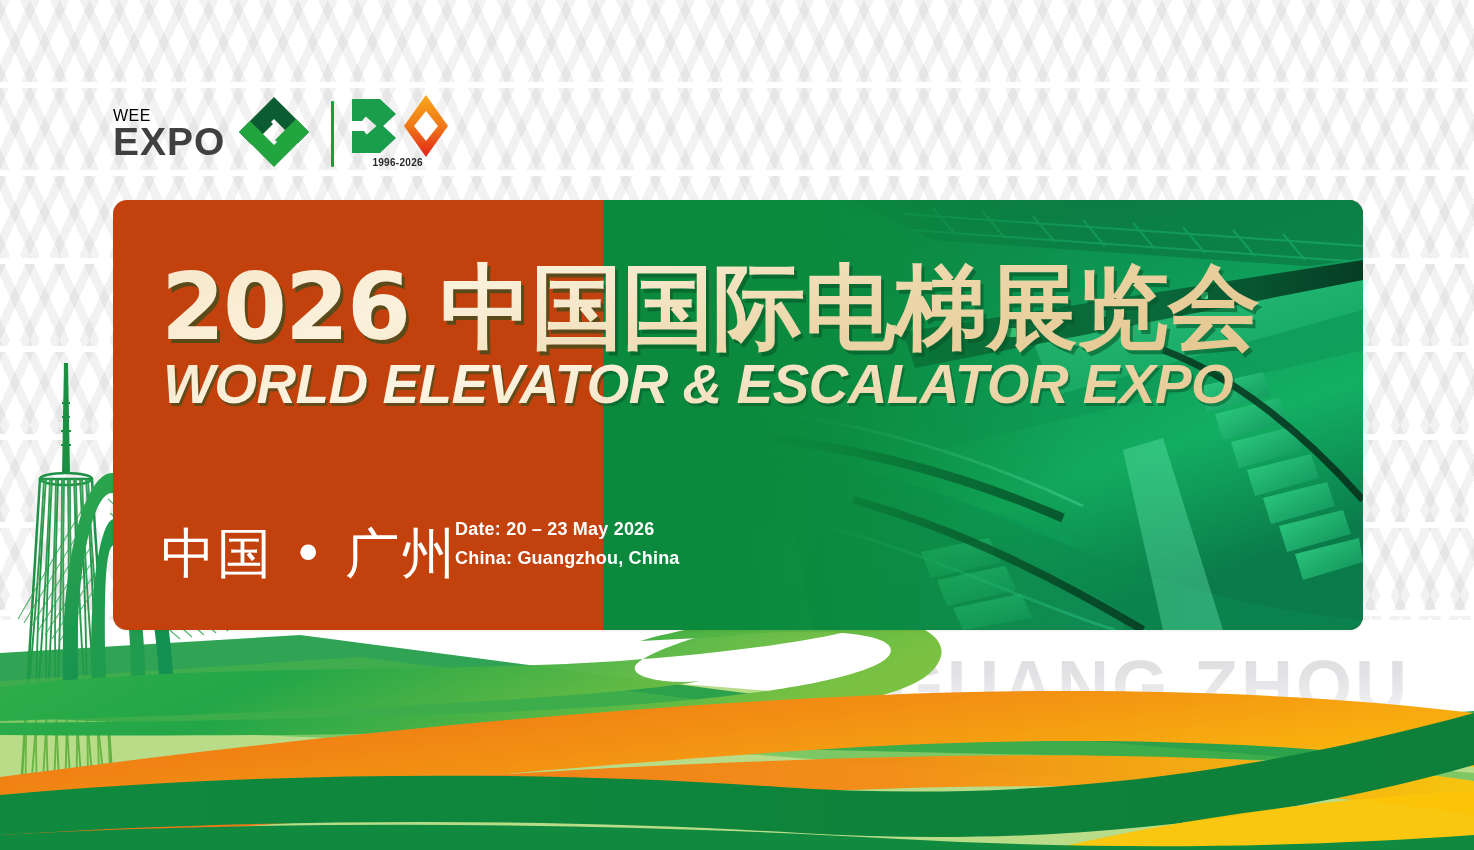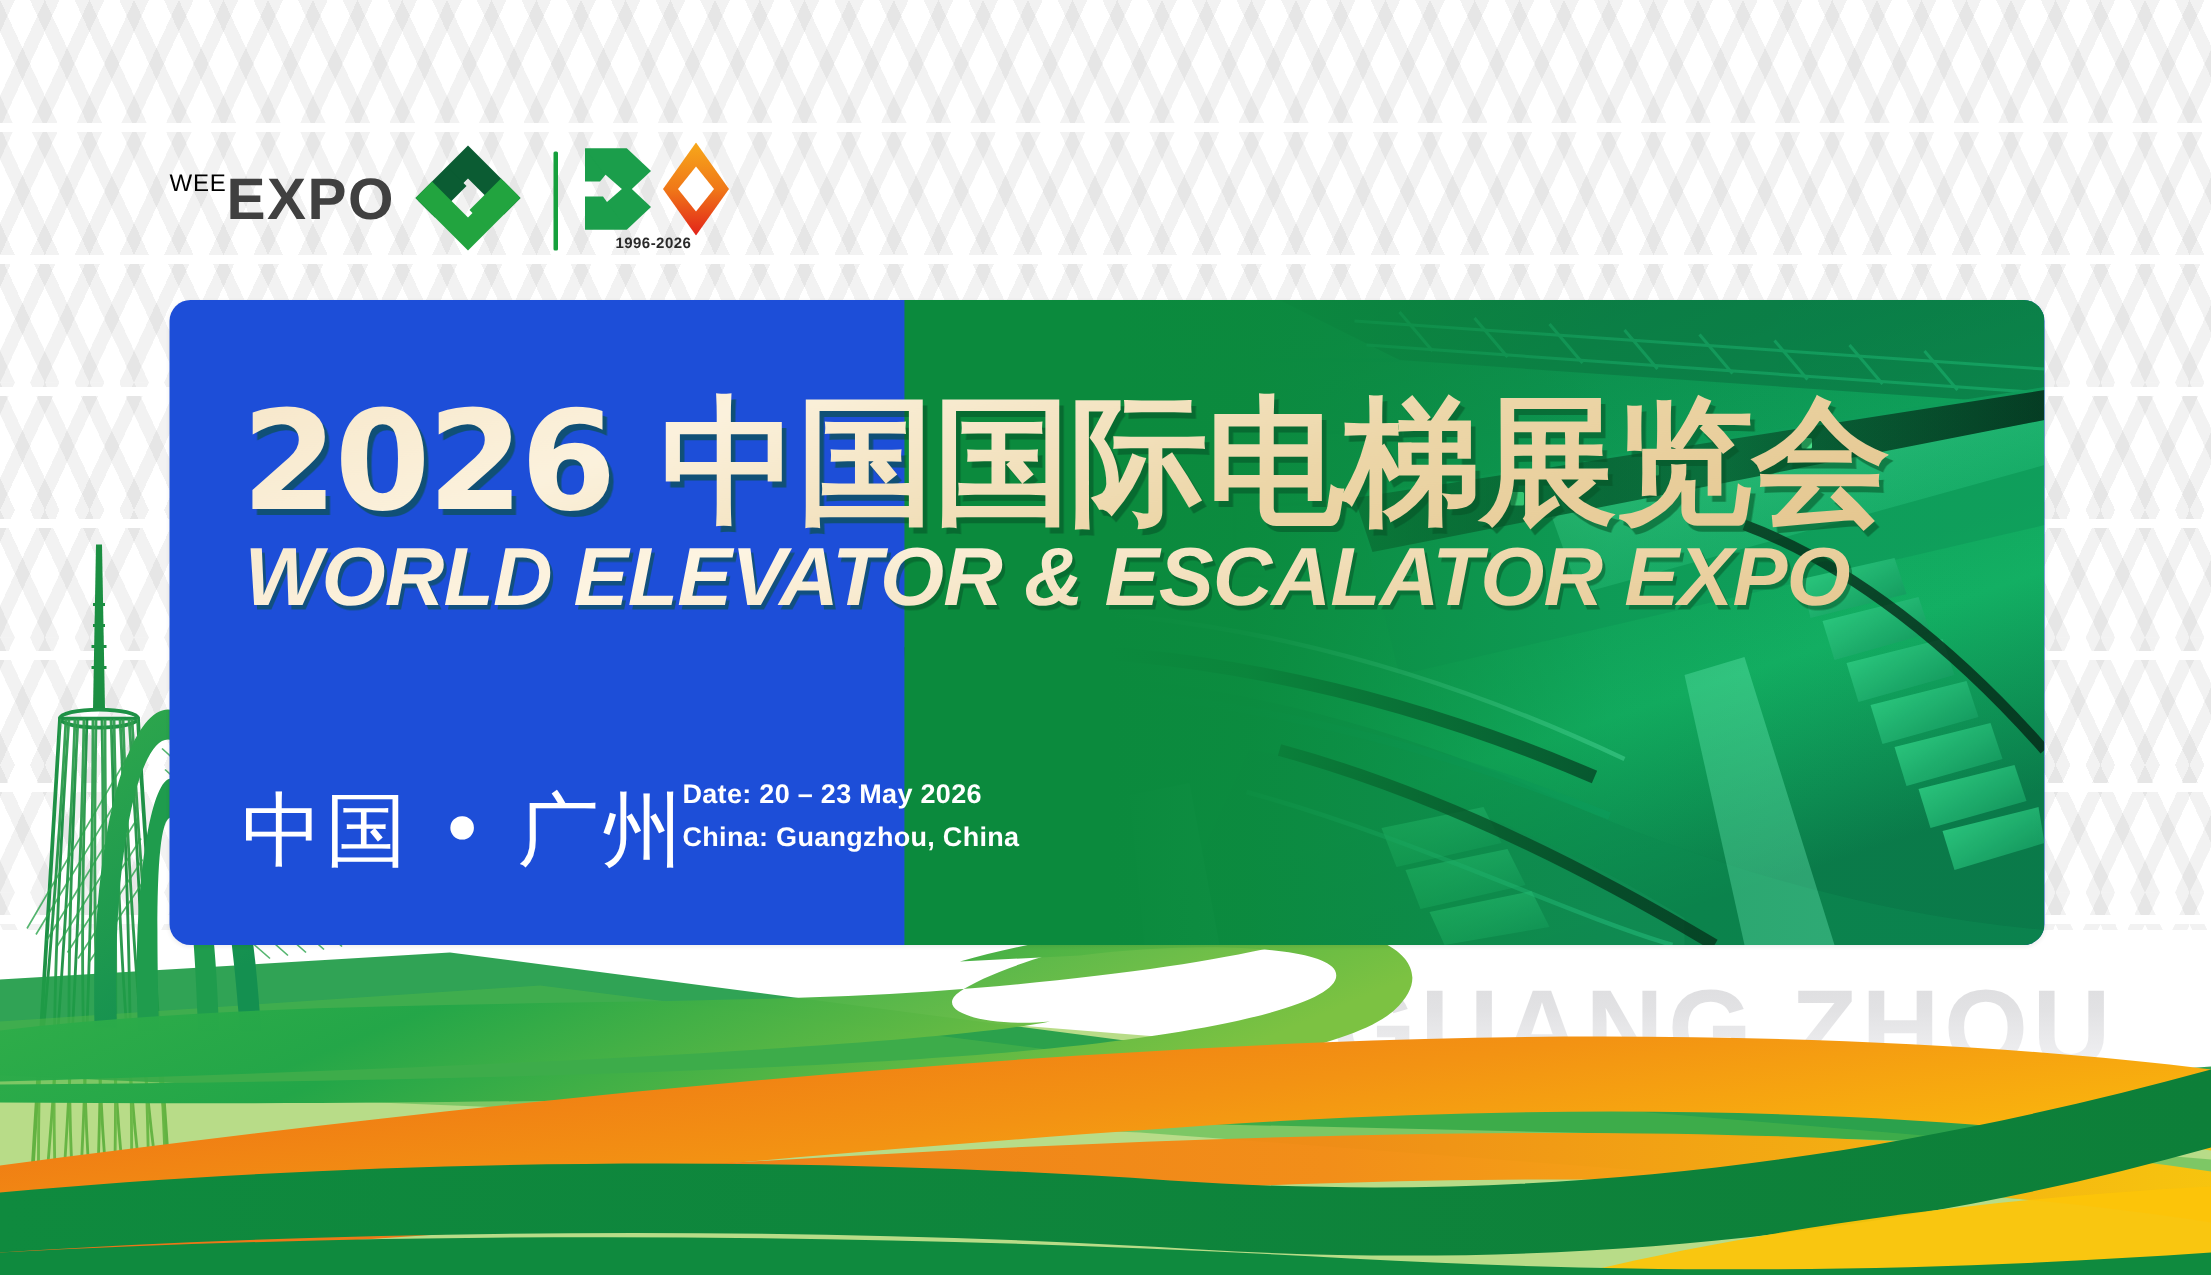--- a/index.html
+++ b/index.html
@@ -38,21 +38,21 @@
 
   
   .header{
     position:absolute;left:0;top:0;width:1474px;height:200px;z-index:5;
   }
   .logo-block{
     position:absolute;left:113px;top:92px;
     display:flex;align-items:center;height:84px;
   }
   .wee-text{
-    display:flex;flex-direction:row;
+    display:flex;flex-direction:column;
     line-height:0.96;letter-spacing:0.5px;
   }
   .wee-line2{
     font-size:39px;font-weight:bold;color:#404040;
     font-family:"Liberation Sans",sans-serif;letter-spacing:1px;
   }
   .logo-mark{margin-left:10px;display:block;}
   .logo-divider{
     width:3px;height:66px;background:#15a03c;margin:0 16px 0 18px;border-radius:1px;
   }
@@ -65,21 +65,21 @@
   }
   .site-url{
     position:absolute;right:116px;top:118px;
     font-size:27px;color:#1a1a1a;letter-spacing:0.2px;
     font-family:"DejaVu Sans",sans-serif;
   }
 
   
   .banner{
     position:absolute;left:113px;top:200px;width:1250px;height:430px;
-    background:#1d4ed8;border-radius:14px;overflow:hidden;z-index:6;
+    background:#c2410c;border-radius:14px;overflow:hidden;z-index:6;
     box-shadow:0 1px 3px rgba(0,0,0,0.07);
   }
   .banner-photo{
     position:absolute;right:0;top:0;width:760px;height:430px;
     overflow:hidden;
   }
   .banner-photo svg{display:block;}
   .banner-fade{
     position:absolute;right:0;top:0;width:760px;height:430px;
     background:linear-gradient(to right,

